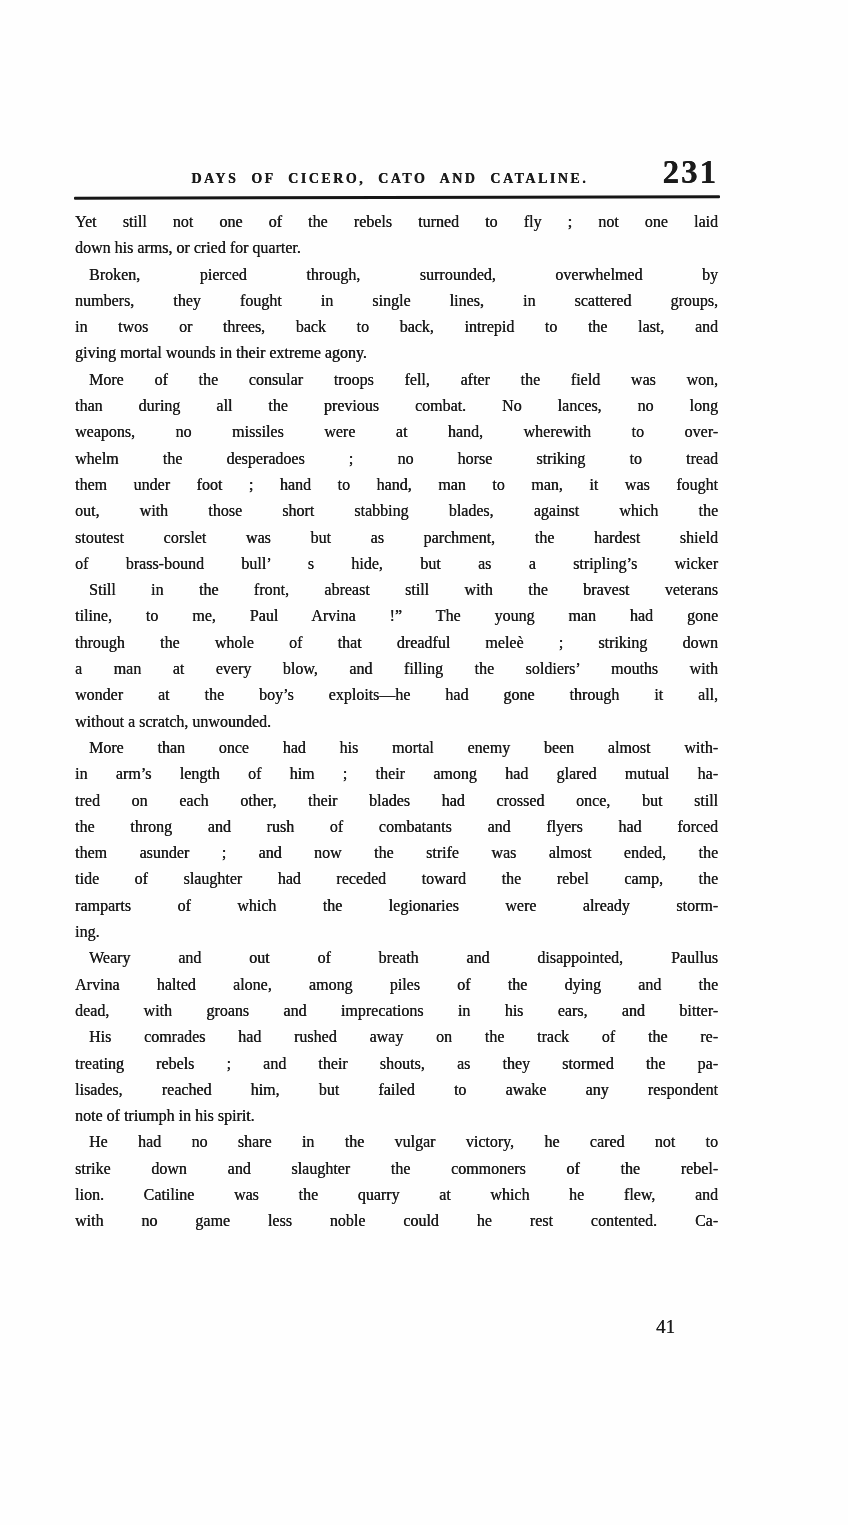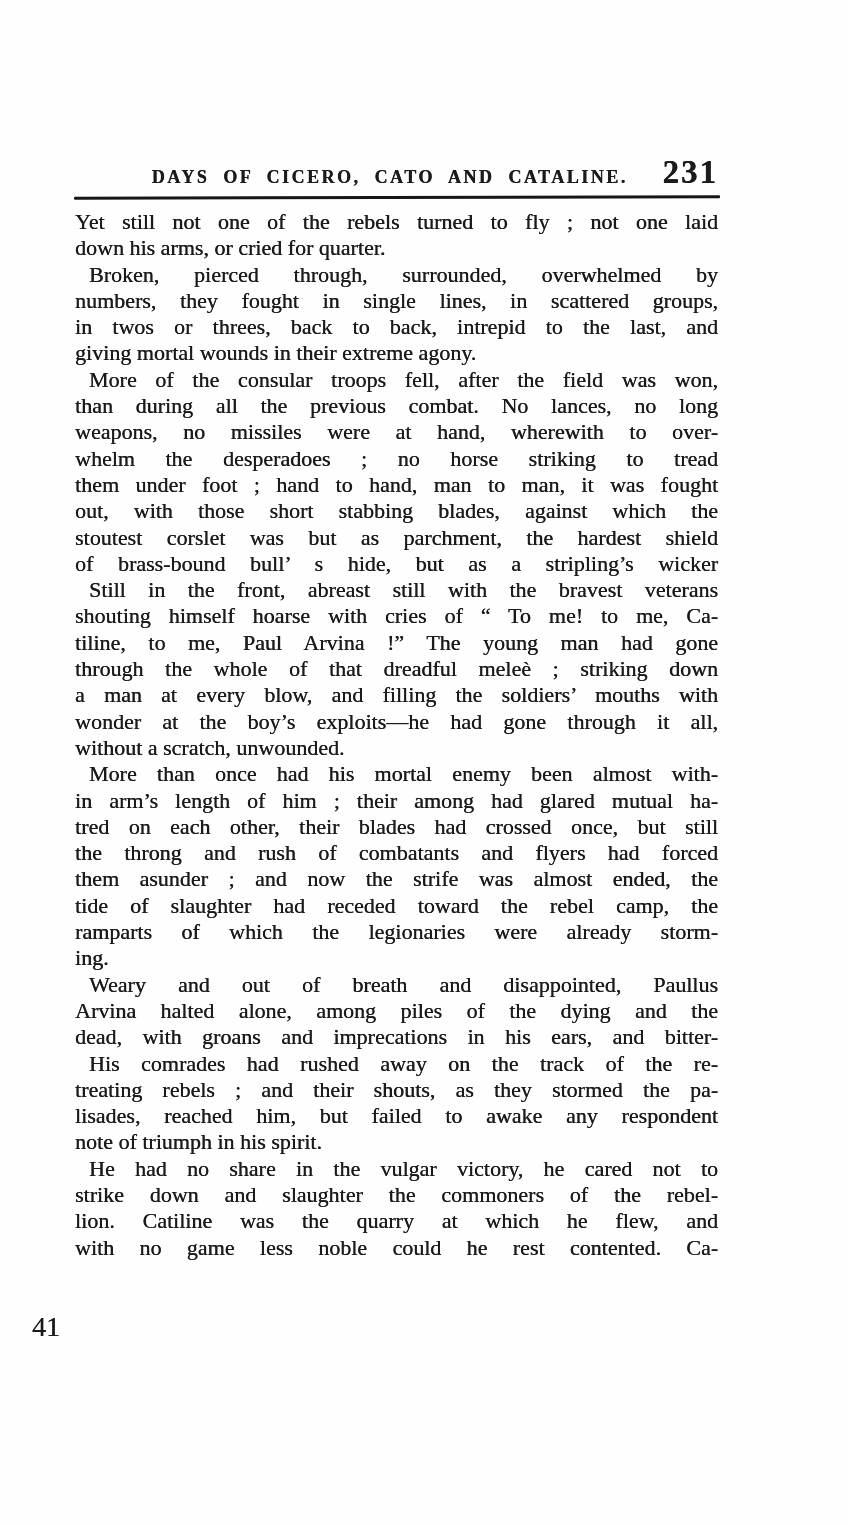--- a/index.html
+++ b/index.html
@@ -21,21 +21,21 @@
     position: absolute;
     left: 75px;
     top: 154px;
     width: 643px;
     display: flex;
     align-items: baseline;
   }
   .running-title {
     flex: 1;
     text-align: center;
-    font-size: 18px;
+    font-size: 14px;
     font-weight: bold;
     letter-spacing: 2.5px;
     word-spacing: 7px;
     white-space: nowrap;
     padding-left: 60px; 
   }
   .page-number {
     font-size: 33px;
     font-weight: bold;
     letter-spacing: 2px;
@@ -49,42 +49,42 @@
     height: 2.5px;
     background: #161616;
     transform: rotate(-0.15deg);
     border-radius: 1px;
   }
   .body-block {
     position: absolute;
     left: 75px;
     top: 209px;
     width: 643px;
-    font-size: 22px;
+    font-size: 16px;
     line-height: 26.3px;
   }
   .paragraph { margin: 0; }
   .line {
     white-space: nowrap;
   }
   .line.just {
     white-space: normal;
     text-align: justify;
     text-align-last: justify;
   }
   .line.indent {
     text-indent: 14px;
   }
   .signature-mark {
     position: absolute;
     left: 75px;
     top: 1314px;
     width: 643px;
-    text-align: left;
-    font-size: 28px;
+    text-align: right;
+    font-size: 19px;
     line-height: 26.3px;
     transform: translateX(-43px);
   }
 </style>
 </head>
 <body>
 
 <div class="page">
 
   <div class="header">
@@ -110,21 +110,20 @@
         <div class="line just">than during all the previous combat. No lances, no long</div>
         <div class="line just">weapons, no missiles were at hand, wherewith to over-</div>
         <div class="line just">whelm the desperadoes ; no horse striking to tread</div>
         <div class="line just">them under foot ; hand to hand, man to man, it was fought</div>
         <div class="line just">out, with those short stabbing blades, against which the</div>
         <div class="line just">stoutest corslet was but as parchment, the hardest shield</div>
         <div class="line just">of brass-bound bull’ s hide, but as a stripling’s wicker</div>
       </div>
       <div class="paragraph">
         <div class="line just indent">Still in the front, abreast still with the bravest veterans</div>
-        <div class="line just">shouting himself hoarse with cries of “ To me! to me, Ca-</div>
         <div class="line just">tiline, to me, Paul Arvina !” The young man had gone</div>
         <div class="line just">through the whole of that dreadful meleè ; striking down</div>
         <div class="line just">a man at every blow, and filling the soldiers’ mouths with</div>
         <div class="line just">wonder at the boy’s exploits—he had gone through it all,</div>
         <div class="line">without a scratch, unwounded.</div>
       </div>
       <div class="paragraph">
         <div class="line just indent">More than once had his mortal enemy been almost with-</div>
         <div class="line just">in arm’s length of him ; their among had glared mutual ha-</div>
         <div class="line just">tred on each other, their blades had crossed once, but still</div>

